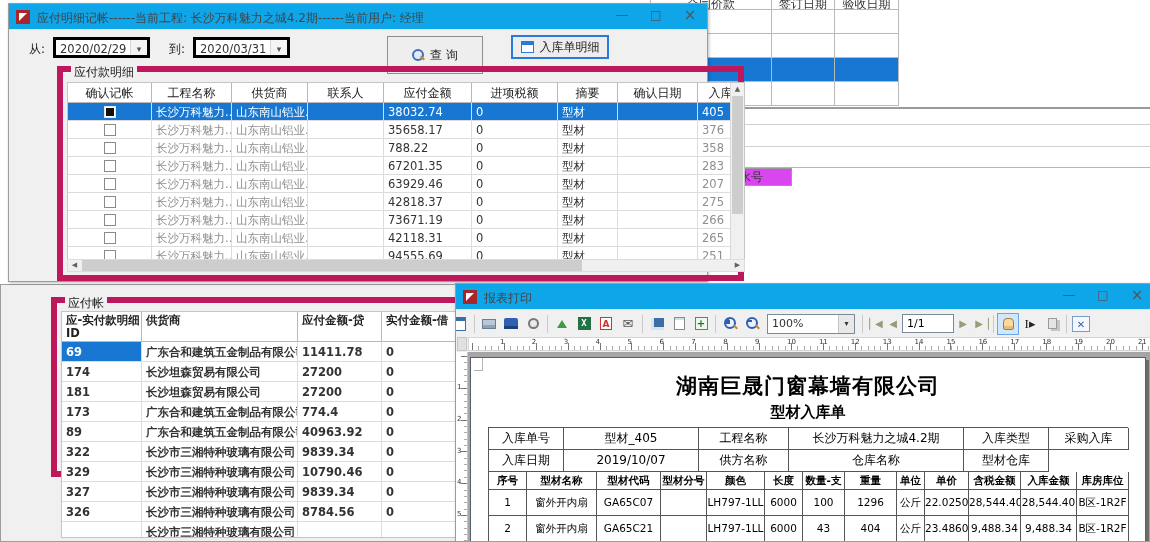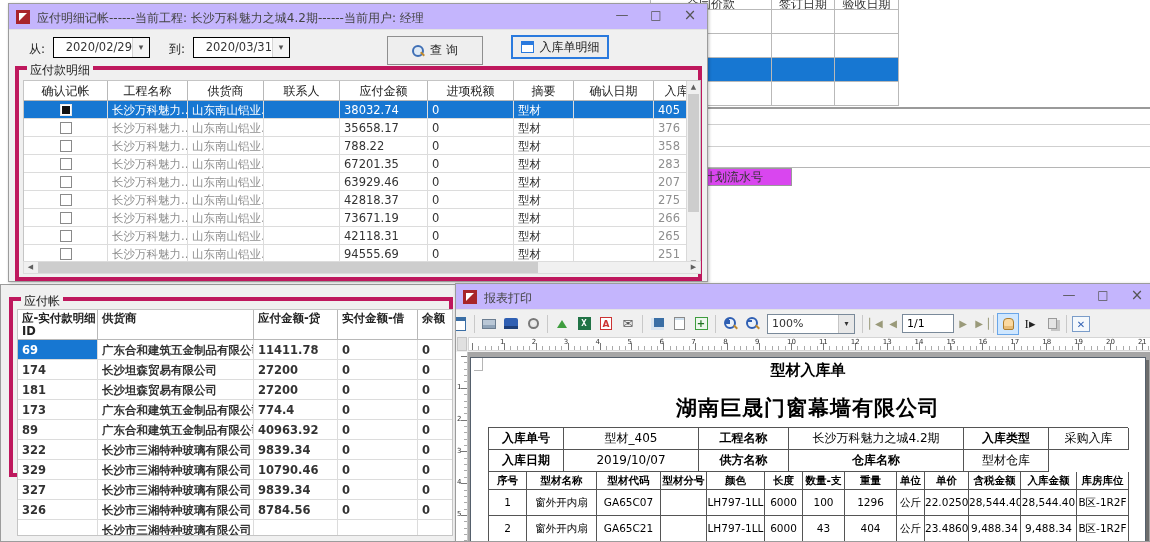--- a/index.html
+++ b/index.html
@@ -15,48 +15,48 @@
   .bgr.hd > div { height:22px; line-height:30px; text-align:center; overflow:hidden; color:#333; }
   .bgr > div:first-child { border-left:1px solid #b9b9b9; }
   .bgr.hd > div { border-top:1px solid #b9b9b9; }
   .bgr.sel > div { background:#1777d2; }
   .bgw-line { position:absolute; left:650px; right:0; }
   #bgw-serial { position:absolute; left:700px; top:168px; width:92px; height:18px; background:#d946ef;
     border:1px solid #9a9a9a; line-height:17px; padding-left:2px; overflow:hidden; white-space:nowrap; }
 
   
   .win { position:absolute; background:#f0f0f0; border:1px solid #9c9c9c; box-shadow:1px 1px 3px rgba(0,0,0,.25); }
-  .tbar { position:relative; height:26px; background:#c4b5fd; border-bottom:1px solid #e3e3e3; }
+  .tbar { position:relative; height:26px; background:#0ea5e9; border-bottom:1px solid #e3e3e3; }
   .appicon { position:absolute; left:7px; top:6px; width:14px; height:14px; background:#a8252b; }
   .appicon::after { content:""; position:absolute; left:3px; top:3px; width:0; height:0;
     border-left:8px solid #fff; border-bottom:8px solid transparent; }
   .wtitle { position:absolute; left:28px; top:6px; font-size:12px; color:#444; white-space:nowrap; }
   .wbtns { position:absolute; right:0; top:0; height:26px; display:flex; }
   .wbtn { width:34px; height:24px; text-align:center; line-height:22px; color:#555; font-size:13px; }
   .glyph-min::before { content:"\2014"; }
   .glyph-max::before { content:"\25A1"; font-size:12px; }
   .glyph-close::before { content:"\00D7"; font-size:15px; }
 
   
   #win1 { left:8px; top:3px; width:700px; height:279px; z-index:10; }
   #win1 .content { position:absolute; top:26px; left:0; right:0; bottom:0; }
   .flbl { position:absolute; top:11px; font-size:12px; color:#222; }
-  .combo { position:absolute; top:7px; height:21px; background:#fff; border:1px solid #000000; display:flex;text-align:right; }
+  .combo { position:absolute; top:7px; height:21px; background:#fff; border:3px solid #000000; display:flex; }
   .combo .cval { flex:1; line-height:19px; padding-left:4px; font-size:11.5px; }
   .combo .carr { width:17px; border-left:1px solid #d5d5d5; background:#f4f4f4; text-align:center; line-height:19px; color:#555; font-size:9px; }
   .carr::before { content:"\25BE"; }
   .btn { position:absolute; background:#eee; border:1px solid #8f8f8f; display:flex; align-items:center; justify-content:center; gap:6px; font-size:12px; color:#222; }
-  #btn-query { left:378px; top:6px; width:96px; height:29px; }
+  #btn-query { left:378px; top:6px; width:96px; height:38px; }
   #btn-inbound { left:502px; top:5px; width:98px; height:24px; border:2px solid #2a7ade; background:#ededed; }
   .mag { position:relative; width:12px; height:12px; }
   .mag::before { content:""; position:absolute; left:0; top:0; width:8px; height:8px; border:2px solid #3f6fb5; border-radius:50%; background:#dfeaf5; }
   .mag::after { content:""; position:absolute; left:8px; top:8px; width:5px; height:2px; background:#c08a2e; transform:rotate(45deg); }
   .winico { width:13px; height:12px; background:#fff; border:1px solid #2a7ade; box-shadow:inset 0 3px 0 #2a7ade; }
 
-  .grp { position:absolute; border:4px solid #be185d; }
+  .grp { position:absolute; border:6px solid #be185d;margin-left:42px; }
   .grp-lbl { position:absolute; top:-8px; left:8px; background:#f0f0f0; padding:0 3px; font-size:12px; color:#222; }
   #grp1 { left:6px; top:36px; width:687px; height:215px; }
   #t1wrap { position:absolute; left:4px; top:10px; width:678px; height:190px; overflow:hidden; background:#fff; border:1px solid #c5c5c5; }
   .t1r,.t1h { display:grid; grid-template-columns:84px 80px 76px 76px 88px 86px 60px 80px 46px; }
   .t1h > div { height:20px; line-height:20px; text-align:center; background:#fff; border-right:1px solid #b8b8b8; border-bottom:1px solid #b8b8b8; font-size:12px; color:#222; overflow:hidden; }
   .t1r > div { height:18px; line-height:18px; border-right:1px solid #dcdcdc; border-bottom:1px solid #dcdcdc; padding-left:4px; font-size:11.5px; overflow:hidden; white-space:nowrap; background:#fff; }
   .t1r .dim { color:#8f8f8f; }
   .t1r.sel > div { background:#1777d2; color:#fff; }
   .t1r.sel .dim { color:#fff; }
   .cbcell { display:flex; align-items:center; justify-content:center; padding-left:0 !important; }
@@ -140,21 +140,21 @@
       repeating-linear-gradient(180deg,#aaa 0 1px,transparent 1px 6.36px);
     background-size:6px 100%,3px 100%; background-position:right 4px,right 4px; background-repeat:repeat-y; }
   .vn { position:absolute; left:1px; font-size:7px; color:#333; }
   #page { position:absolute; left:14px; top:5px; width:676px; height:600px; background:#fff; border:1px solid #55606c; box-shadow:3px 3px 0 rgba(0,0,0,.35); }
   #page-corner { position:absolute; left:3px; top:0; width:9px; height:13px; border-right:1px solid #b5b5b5; border-bottom:1px solid #b5b5b5; }
   #doc-company { text-align:center; margin-top:14px; font-size:21px; font-weight:600; letter-spacing:1px; color:#000; }
   #doc-title { text-align:center; margin-top:3px; font-size:15px; font-weight:bold; color:#000; }
   #doc-tables { width:640px; margin:5px auto 0; border-left:1px solid #555; border-top:1px solid #555; }
   .doc-info-row { display:grid; grid-template-columns:75px 135px 90px 175px 85px 80px; }
   .doc-info-row > div { height:22px; line-height:21px; text-align:center; border-right:1px solid #555; border-bottom:1px solid #555; font-size:12px; overflow:hidden; white-space:nowrap; color:#000; }
-  .doc-info-row .lab { font-weight:bold; }
+  .doc-info-row .lab { font-weight:normal; }
   .doc-grid-row { display:grid; grid-template-columns:38px 70px 64px 46px 58px 38px 42px 52px 28px 44px 52px 56px 52px; }
   .doc-grid-row > div { border-right:1px solid #555; border-bottom:1px solid #555; text-align:center; overflow:hidden; white-space:nowrap; color:#000; }
   .doc-grid-row.hd > div { height:18px; line-height:17px; font-size:10.5px; font-weight:bold; }
   .doc-grid-row.dr > div { height:26px; line-height:25px; font-size:10.5px; }
 </style>
 </head>
 <body>
 
 <div id="stage">
 
@@ -588,22 +588,22 @@
     <div id="preview">
       <div id="vruler">
           <span class="vn" style="top: 31px;">1</span>
           <span class="vn" style="top: 62.8px;">2</span>
           <span class="vn" style="top: 94.6px;">3</span>
           <span class="vn" style="top: 126.4px;">4</span>
           <span class="vn" style="top: 158.2px;">5</span>
         </div>
       <div id="page">
         <div id="page-corner"></div>
+        <div id="doc-company">湖南巨晟门窗幕墙有限公司</div>
         <div id="doc-title">型材入库单</div>
-        <div id="doc-company">湖南巨晟门窗幕墙有限公司</div>
         <div id="doc-tables">
           <div id="doc-info">
               <div class="doc-info-row">
                 <div class="lab">入库单号</div>
                 <div>型材_405</div>
                 <div class="lab">工程名称</div>
                 <div>长沙万科魅力之城4.2期</div>
                 <div class="lab">入库类型</div>
                 <div>采购入库</div>
               </div>

